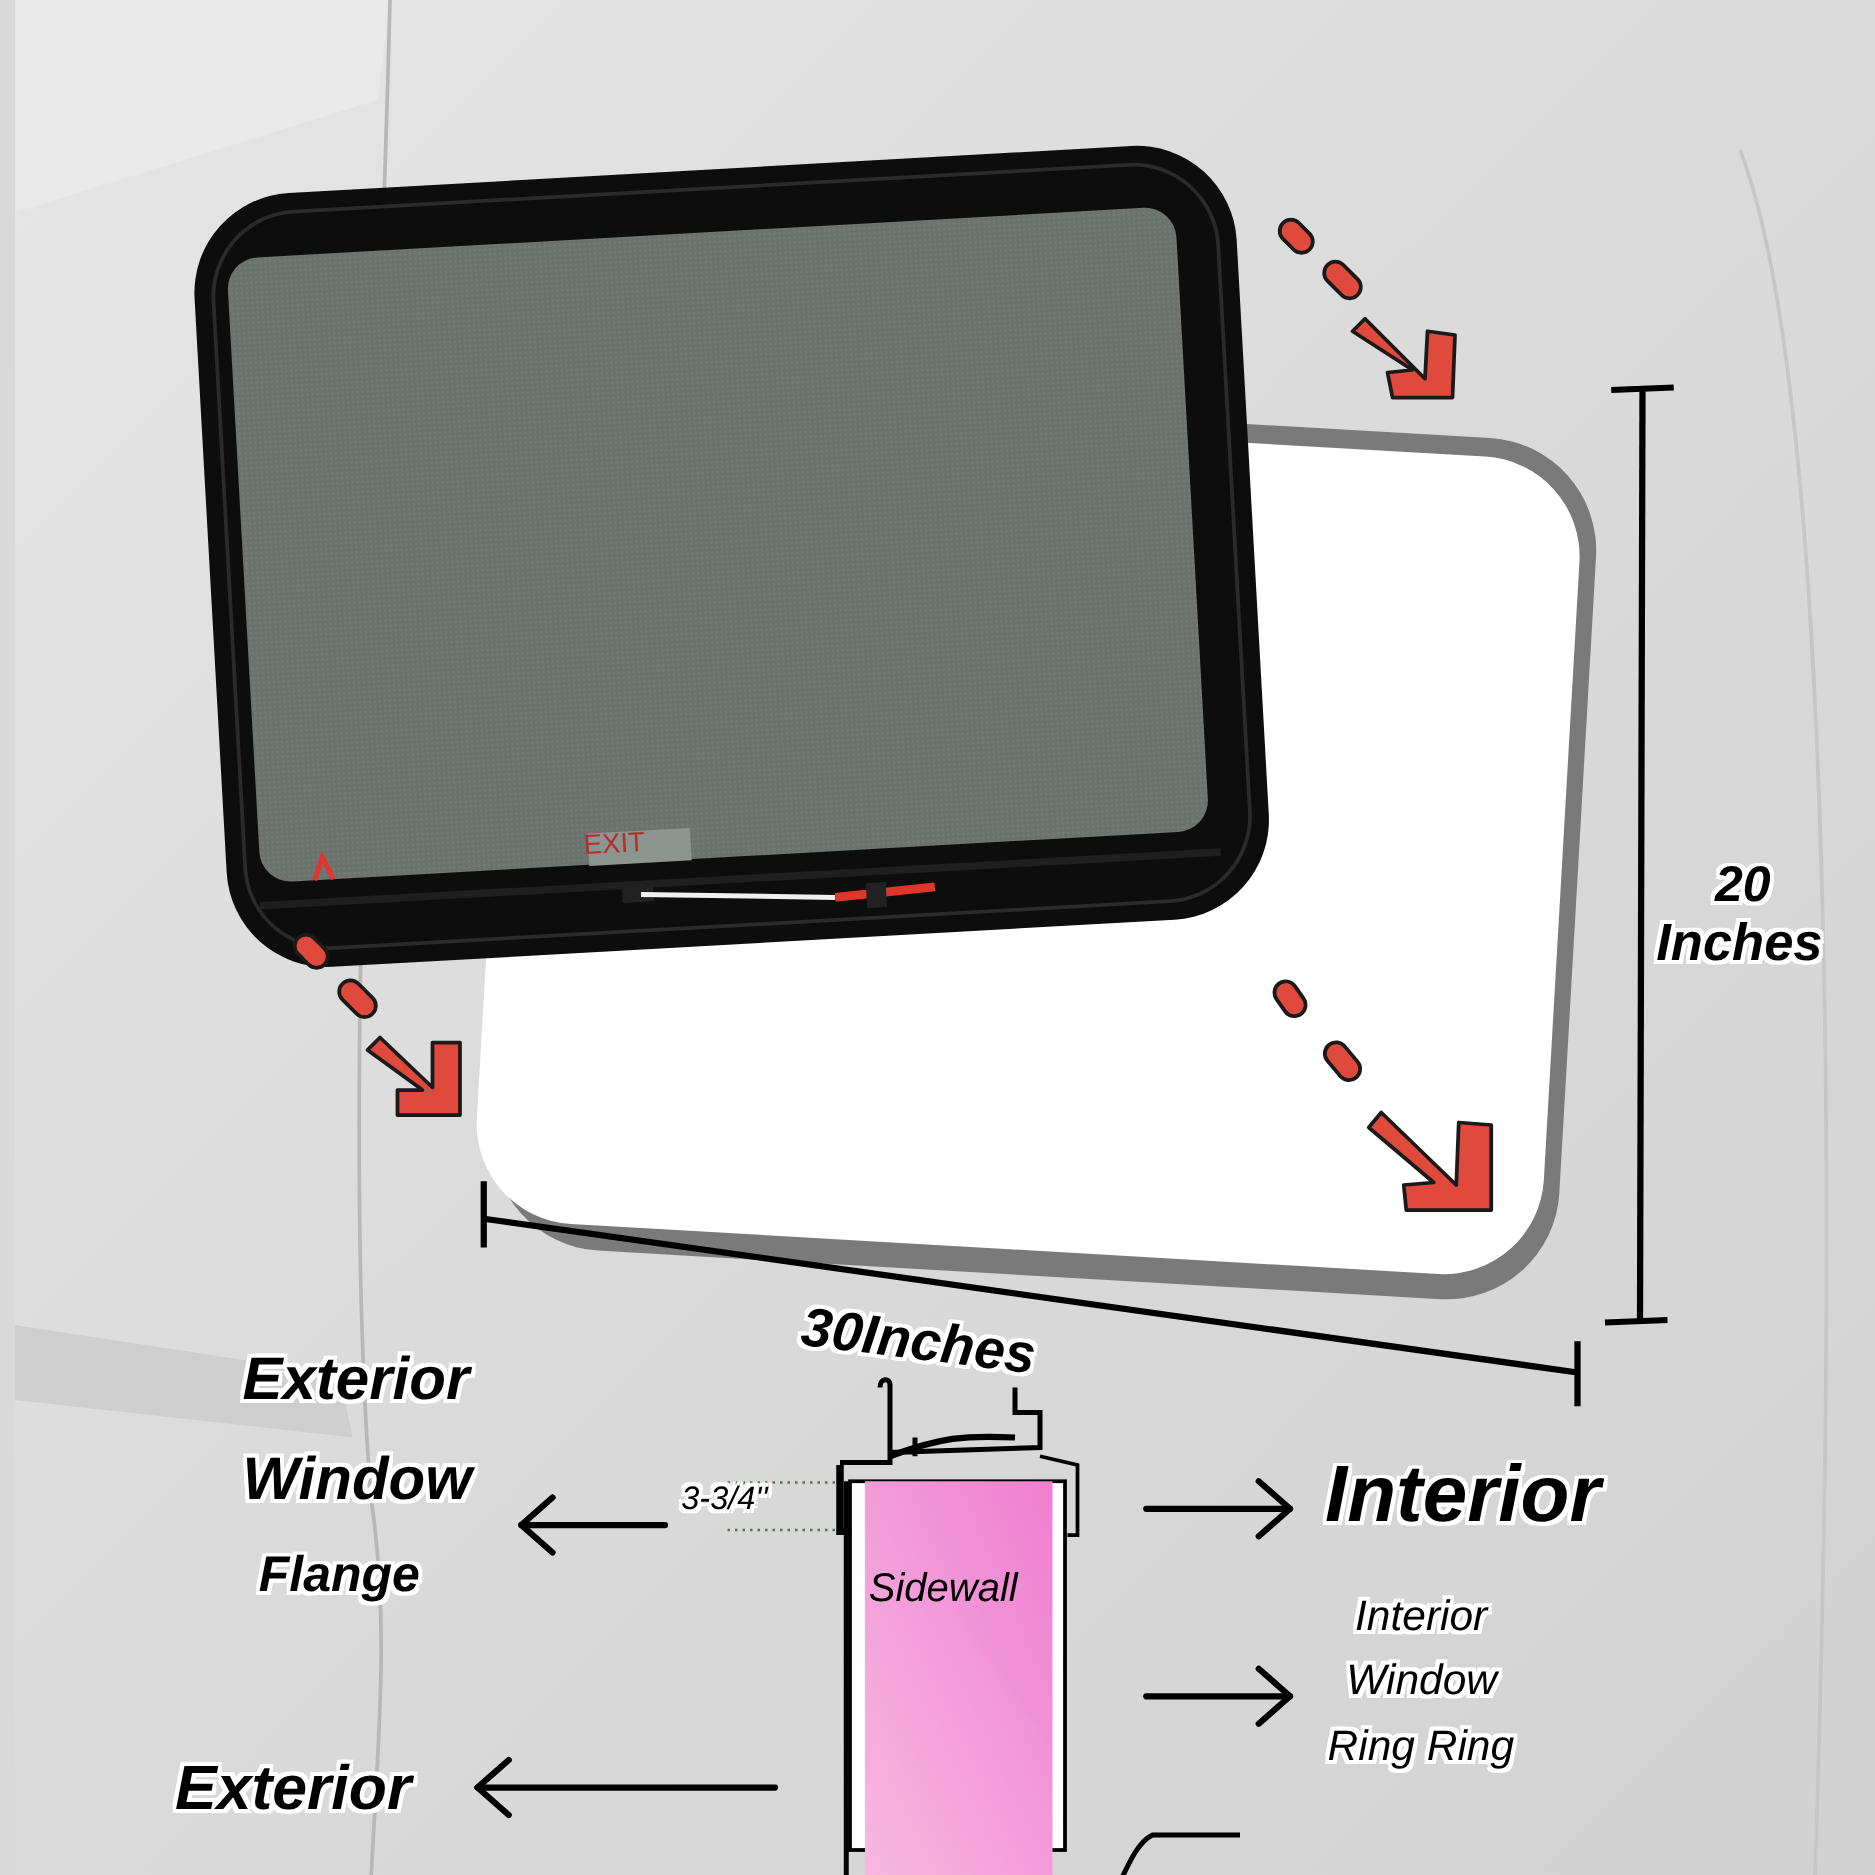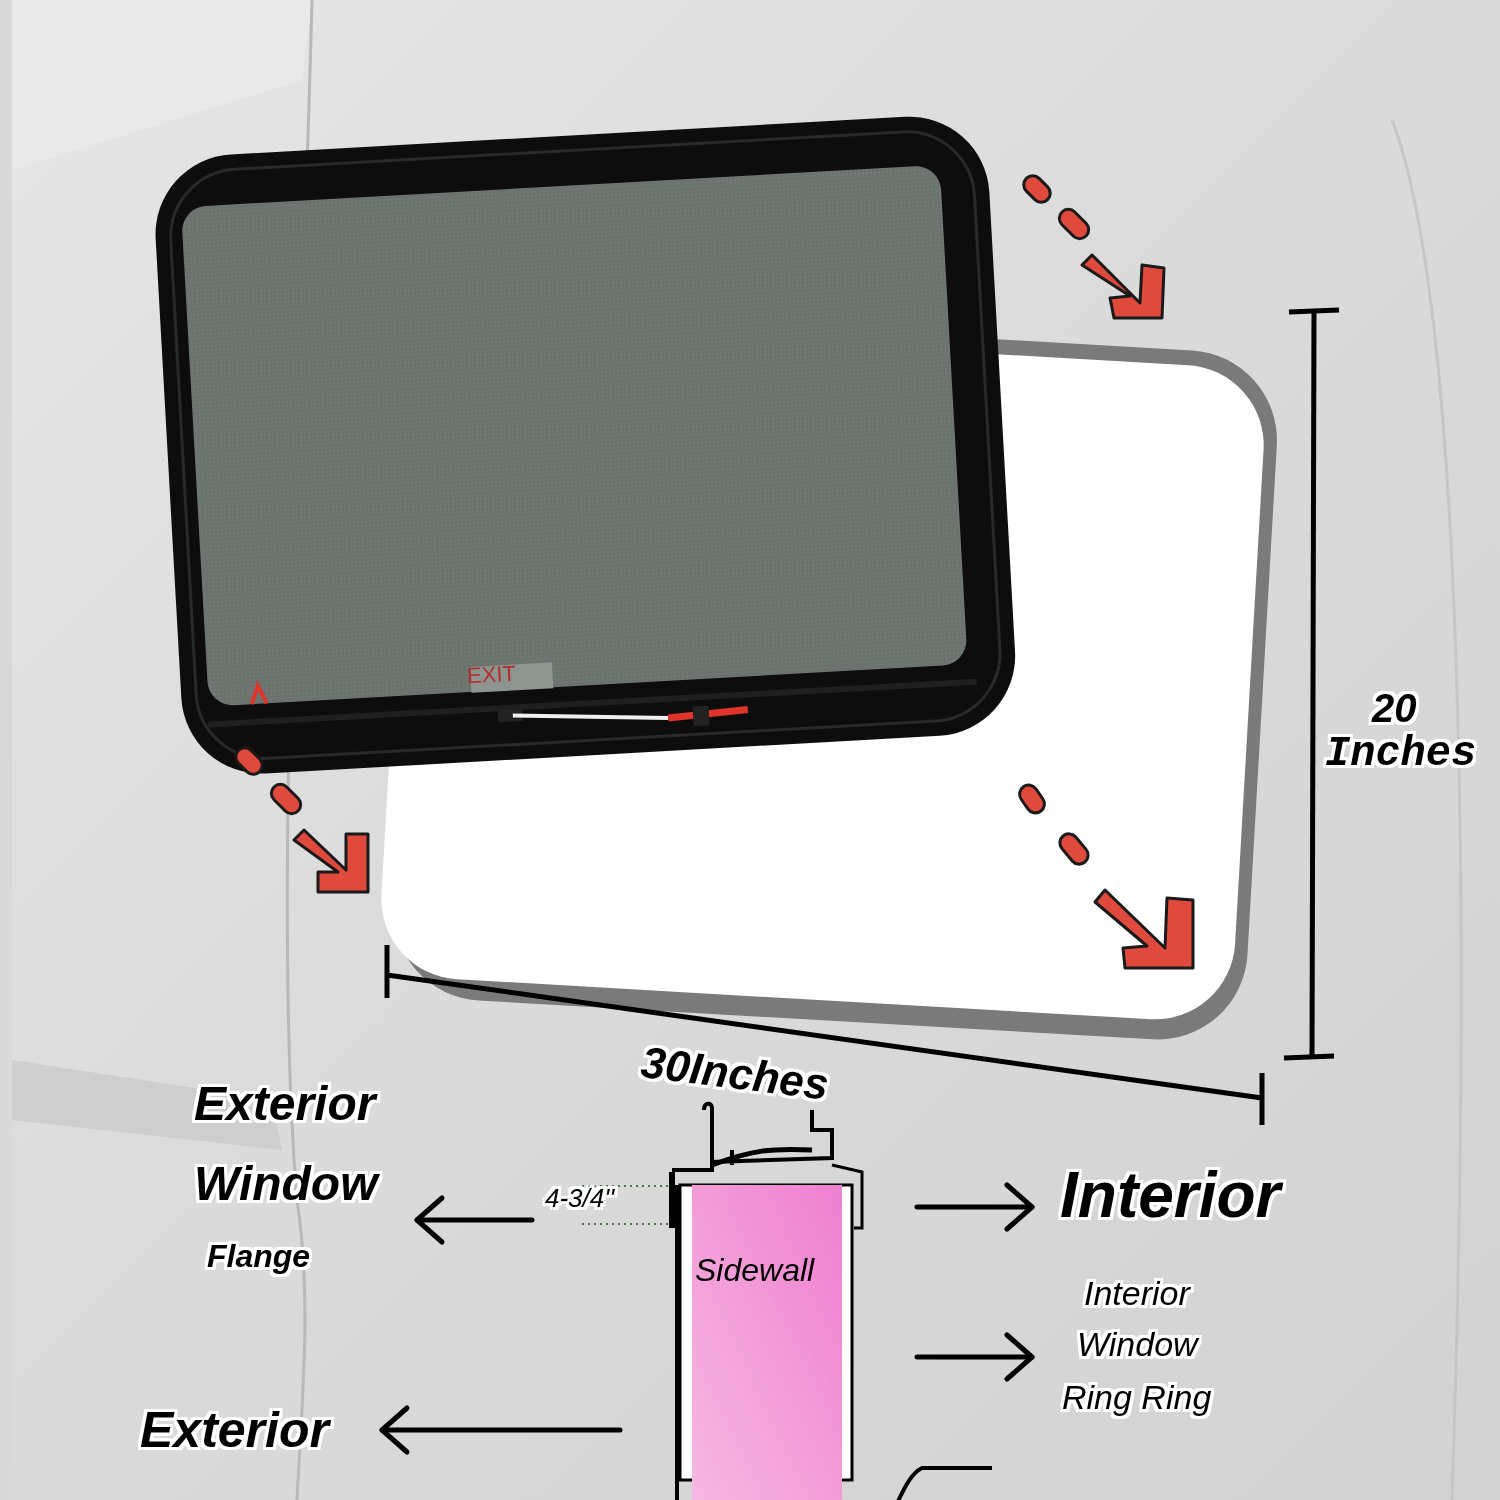--- a/index.html
+++ b/index.html
@@ -116,27 +116,27 @@
           <path d="M995 1335 L1020 1357 L995 1379"></path>
         </g>
       <g>
           <line x1="370" y1="1430" x2="608" y2="1430"></line>
           <path d="M395 1408 L370 1430 L395 1452"></path>
         </g>
     </g>
   </svg>
 
   <div class="label" style="left:1360px;top:688px;font-size:40px;">20</div>
-  <div class="label" style="left:1313px;top:733px;font-size:42px;font-family:Liberation Mono, monospace;">Inches</div>
+  <div class="label" style="left:1313px;top:733px;font-size:42px;">Inches</div>
   <div class="label" style="left:632px;top:1040px;font-size:44px;transform:rotate(7deg);transform-origin:left top;">30Inches</div>
   <div class="label" style="left:455px;top:664px;font-size:22px;font-style:normal;font-weight:normal;color:#b0302a;text-shadow:none;transform:rotate(-3deg);">EXIT</div>
 
   <div class="label" style="left:182px;top:1080px;font-size:48px;">Exterior</div>
   <div class="label" style="left:182px;top:1160px;font-size:48px;">Window</div>
-  <div class="label" style="left:195px;top:1240px;font-size:32px;">Flange</div>
-  <div class="label thin" style="left:533px;top:1185px;font-size:26px;">4-3/4''</div>
+  <div class="label" style="left:195px;top:1240px;font-size:40px;">Flange</div>
+  <div class="label thin" style="left:533px;top:1185px;font-size:26px;">3-3/4''</div>
   <div class="label thin" style="left:683px;top:1242px;font-size:32px;text-shadow:none;margin-top:12px;">Sidewall</div>
   <div class="label" style="left:1048px;top:1163px;font-size:64px;">Interior</div>
   <div class="label thin" style="left:1072px;top:1276px;font-size:34px;">Interior</div>
   <div class="label thin" style="left:1065px;top:1327px;font-size:34px;">Window</div>
   <div class="label thin" style="left:1050px;top:1380px;font-size:34px;">Ring Ring</div>
   <div class="label" style="left:128px;top:1405px;font-size:50px;">Exterior</div>
 </div>
 
 </body></html>

